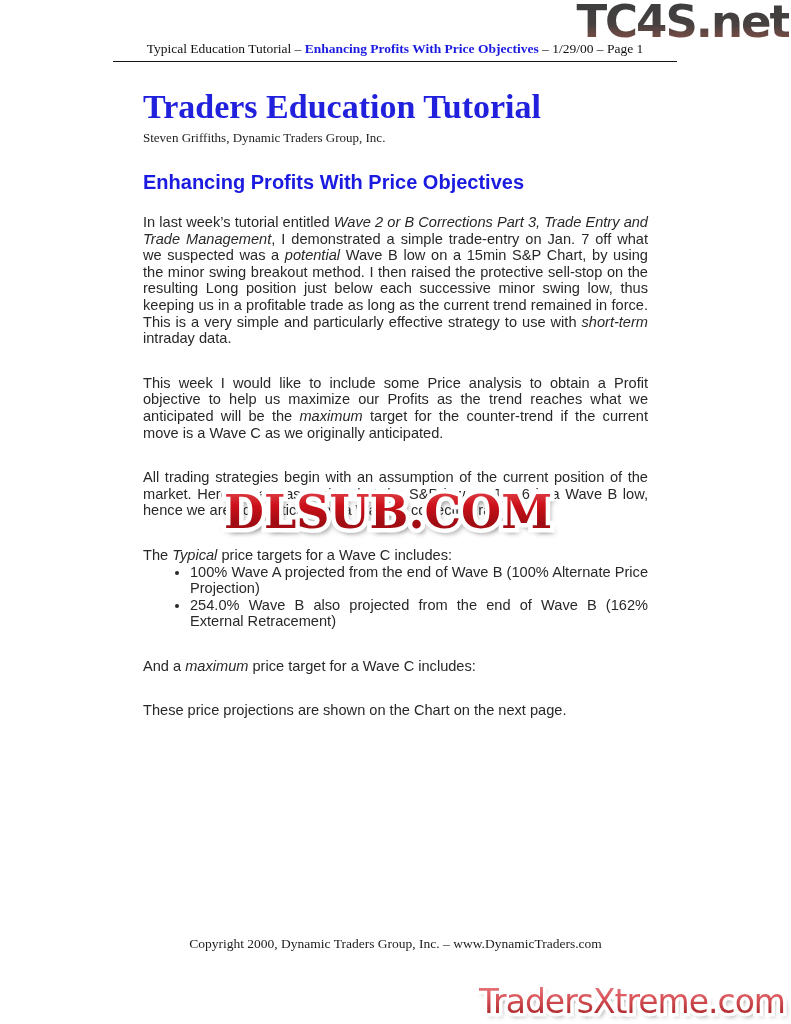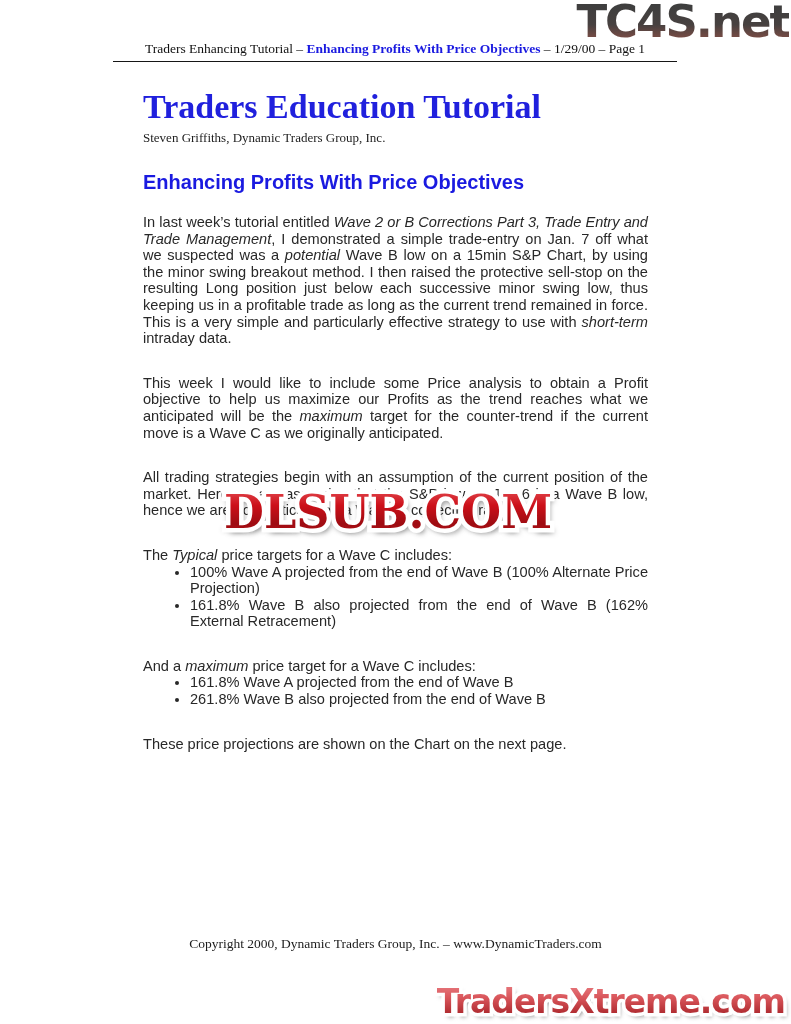--- a/index.html
+++ b/index.html
@@ -53,64 +53,60 @@
     -webkit-background-clip:text;background-clip:text;color:transparent;
   }
   
   .footer{
     position:absolute;top:936px;left:0;width:791px;text-align:center;
     font-family:"Liberation Serif",serif;font-size:13.5px;color:#1c1c1c;
   }
   
   .logo-xtreme{position:absolute;top:983px;right:6px;white-space:nowrap;}
   .xt-stroke,.xt-fill{
-    font-family:"DejaVu Sans",sans-serif;font-weight:bold;font-size:33px;line-height:38px;
+    font-family:"DejaVu Sans",sans-serif;font-weight:normal;font-size:33px;line-height:38px;
     letter-spacing:-1px;white-space:nowrap;
   }
   .xt-stroke{
     position:absolute;left:0;top:0;color:#fff;-webkit-text-stroke:7px #ffffff;
     text-shadow:3px 4px 4px rgba(95,95,95,.65);
   }
   .xt-fill{
     position:relative;
     background:linear-gradient(180deg,#ea8186 0%,#d9565b 40%,#ab272c 85%,#c23a3f 100%);
     -webkit-background-clip:text;background-clip:text;color:transparent;
   }
 </style>
 </head>
 <body>
 
 <div class="page">
 
-  <div class="header-line"><span>Traders Enhancing Tutorial – </span><span class="hdr-em">Enhancing Profits With Price Objectives</span><span> – 1/29/00 – Page 1</span></div>
+  <div class="header-line"><span>Typical Education Tutorial – </span><span class="hdr-em">Enhancing Profits With Price Objectives</span><span> – 1/29/00 – Page 1</span></div>
 
   <div class="rule"></div>
 
   <div class="logo-tc4s">TC4S.net</div>
 
   <div class="content">
     <h1 class="doc-title">Traders Education Tutorial</h1>
     <div class="byline">Steven Griffiths, Dynamic Traders Group, Inc.</div>
     <h2 class="section-heading">Enhancing Profits With Price Objectives</h2>
 
     <p class="first"><span>In last week’s tutorial entitled </span><i>Wave 2 or B Corrections Part 3, Trade Entry and Trade Management</i><span>, I demonstrated a simple trade-entry on Jan. 7 off what we suspected was a </span><i>potential</i><span> Wave B low on a 15min S&amp;P Chart, by using the minor swing breakout method. I then raised the protective sell-stop on the resulting Long position just below each successive minor swing low, thus keeping us in a profitable trade as long as the current trend remained in force. This is a very simple and particularly effective strategy to use with </span><i>short-term</i><span> intraday data.</span></p>
     <p><span>This week I would like to include some Price analysis to obtain a Profit objective to help us maximize our Profits as the trend reaches what we anticipated will be the </span><i>maximum</i><span> target for the counter-trend if the current move is a Wave C as we originally anticipated.</span></p>
     <p><span>All trading strategies begin with an assumption of the current position of the market. Here we are assuming that the S&amp;P low on Jan 6 is a Wave B low, hence we are now anticipating a Wave C corrective rally.</span></p>
 
     <p><span>The </span><i>Typical</i><span> price targets for a Wave C includes:</span></p>
     <ul>
       <li>100% Wave A projected from the end of Wave B (100% Alternate Price Projection)</li>
-      <li>161.8% Wave B also projected from the end of Wave B (162% External Retracement)</li>
+      <li>254.0% Wave B also projected from the end of Wave B (162% External Retracement)</li>
     </ul>
 
     <p><span>And a </span><i>maximum</i><span> price target for a Wave C includes:</span></p>
-    <ul>
-      <li>161.8% Wave A projected from the end of Wave B</li>
-      <li>261.8% Wave B also projected from the end of Wave B</li>
-    </ul>
 
     <p>These price projections are shown on the Chart on the next page.</p>
   </div>
 
   <div class="watermark">
     <span class="wm-stroke">DLSUB.COM</span>
     <span class="wm-fill">DLSUB.COM</span>
   </div>
 
   <div class="footer">Copyright 2000, Dynamic Traders Group, Inc. – www.DynamicTraders.com</div>

